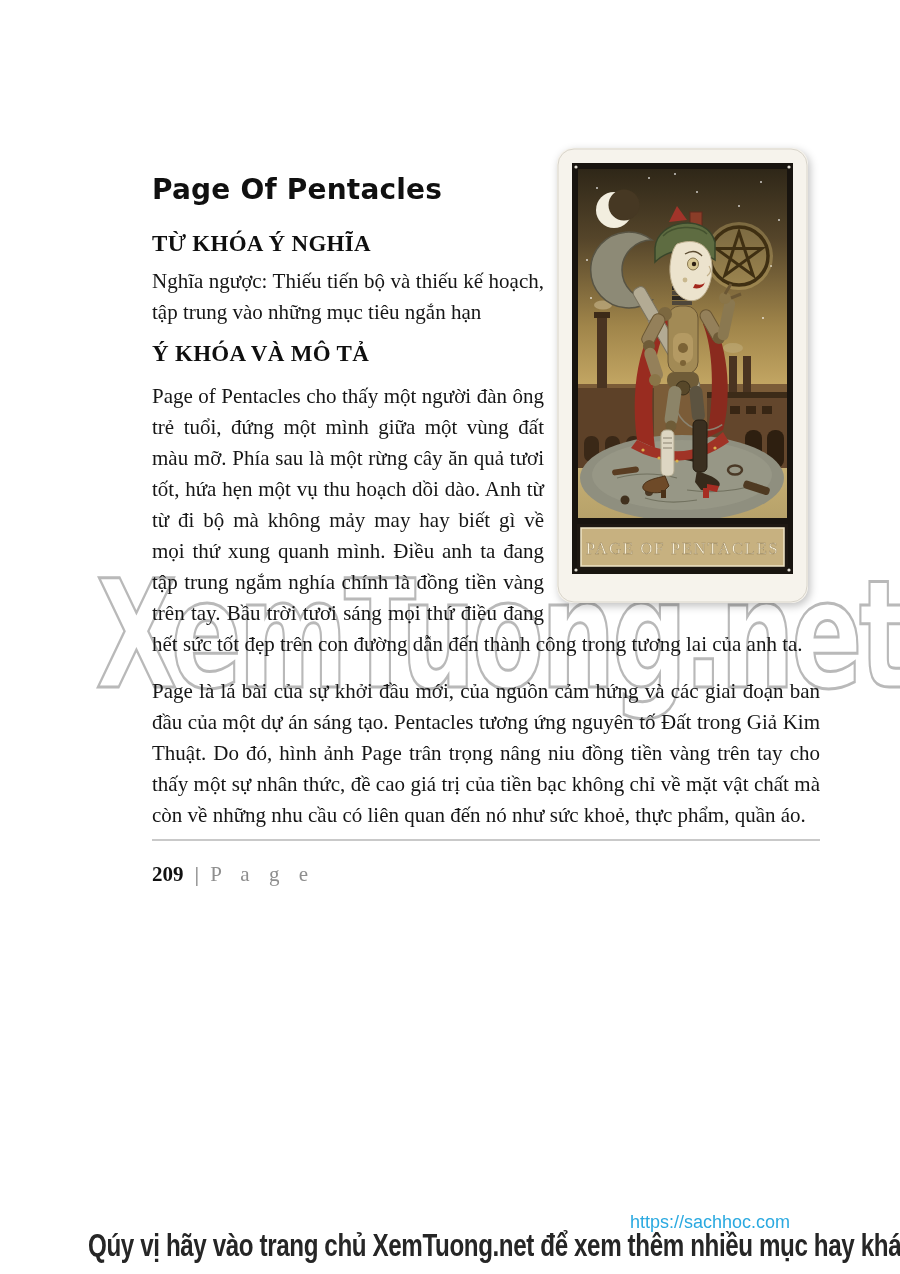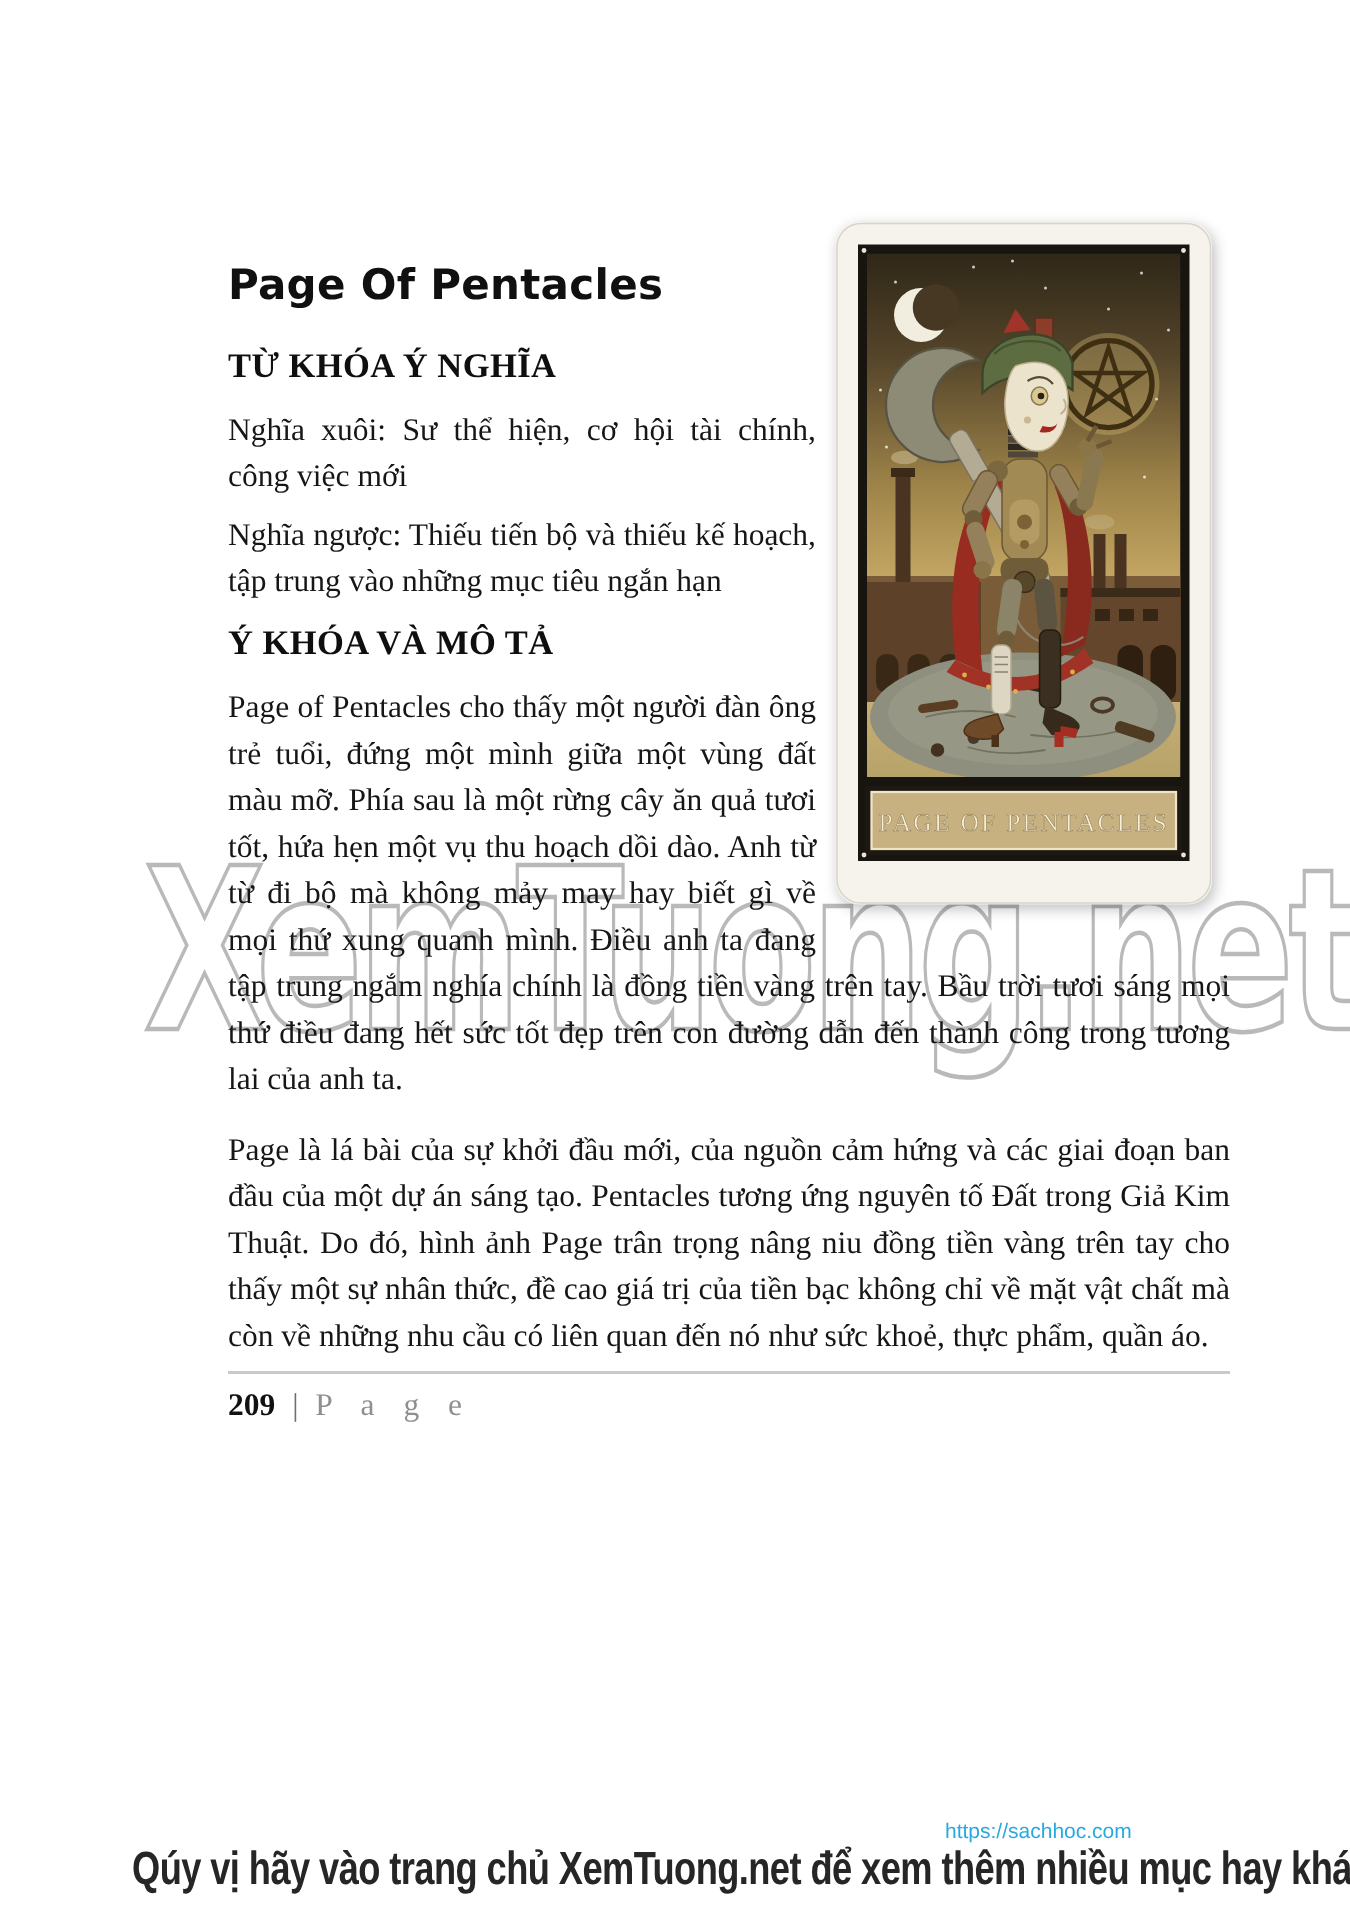--- a/index.html
+++ b/index.html
@@ -88,36 +88,36 @@
   p.p-tight { margin-top: 8px; }
 
   
   .rule {
     clear: both;
     margin-top: 8px;
     border-top: 2px solid #c9c9c9;
     width: 668px;
   }
   .pageline {
-    margin-top: 7px;
+    margin-top: 20px;
     font-size: 21px;
     line-height: 26px;
   }
   .pageline .pn { font-weight: bold; color: #111; }
   .pageline .sep { color: #6e6e6e; padding: 0 6px; }
   .pageline .plabel { color: #8f8f8f; letter-spacing: 7px; }
 
   
   .src-link {
     position: absolute;
     left: 630px;
     top: 1212px;
     z-index: 2;
     font-family: "Liberation Sans", sans-serif;
-    font-size: 14px;
+    font-size: 18px;
     color: #2aa9e0;
     text-decoration: none;
     white-space: nowrap;
   }
   .promo {
     position: absolute;
     left: 88px;
     top: 1228px;
     z-index: 2;
     font-family: "Liberation Sans", sans-serif;
@@ -318,21 +318,20 @@
             <circle cx="19" cy="422" r="1.6"></circle>
               <circle cx="232" cy="422" r="1.6"></circle>
           </g>
         </svg>
       </div>
     </div>
 
     <h1 class="doc-title">Page Of Pentacles</h1>
 
     <h2 class="section-heading h2-first">TỪ KHÓA Ý NGHĨA</h2>
-    <p class="body-para">Nghĩa xuôi: Sư thể hiện, cơ hội tài chính, công việc mới</p>
     <p class="body-para p-tight">Nghĩa ngược: Thiếu tiến bộ và thiếu kế hoạch, tập trung vào những mục tiêu ngắn hạn</p>
 
     <h2 class="section-heading h2-second">Ý KHÓA VÀ MÔ TẢ</h2>
     <p class="body-para">Page of Pentacles cho thấy một người đàn ông trẻ tuổi, đứng một mình giữa một vùng đất màu mỡ. Phía sau là một rừng cây ăn quả tươi tốt, hứa hẹn một vụ thu hoạch dồi dào. Anh từ từ đi bộ mà không mảy may hay biết gì về mọi thứ xung quanh mình. Điều anh ta đang tập trung ngắm nghía chính là đồng tiền vàng trên tay. Bầu trời tươi sáng mọi thứ điều đang hết sức tốt đẹp trên con đường dẫn đến thành công trong tương lai của anh ta.</p>
     <p class="body-para" style="margin-top:16px">Page là lá bài của sự khởi đầu mới, của nguồn cảm hứng và các giai đoạn ban đầu của một dự án sáng tạo. Pentacles tương ứng nguyên tố Đất trong Giả Kim Thuật. Do đó, hình ảnh Page trân trọng nâng niu đồng tiền vàng trên tay cho thấy một sự nhân thức, đề cao giá trị của tiền bạc không chỉ về mặt vật chất mà còn về những nhu cầu có liên quan đến nó như sức khoẻ, thực phẩm, quần áo.</p>
 
 
     <div class="rule"></div>
     <div class="pageline">
       <span class="pn">209</span>

